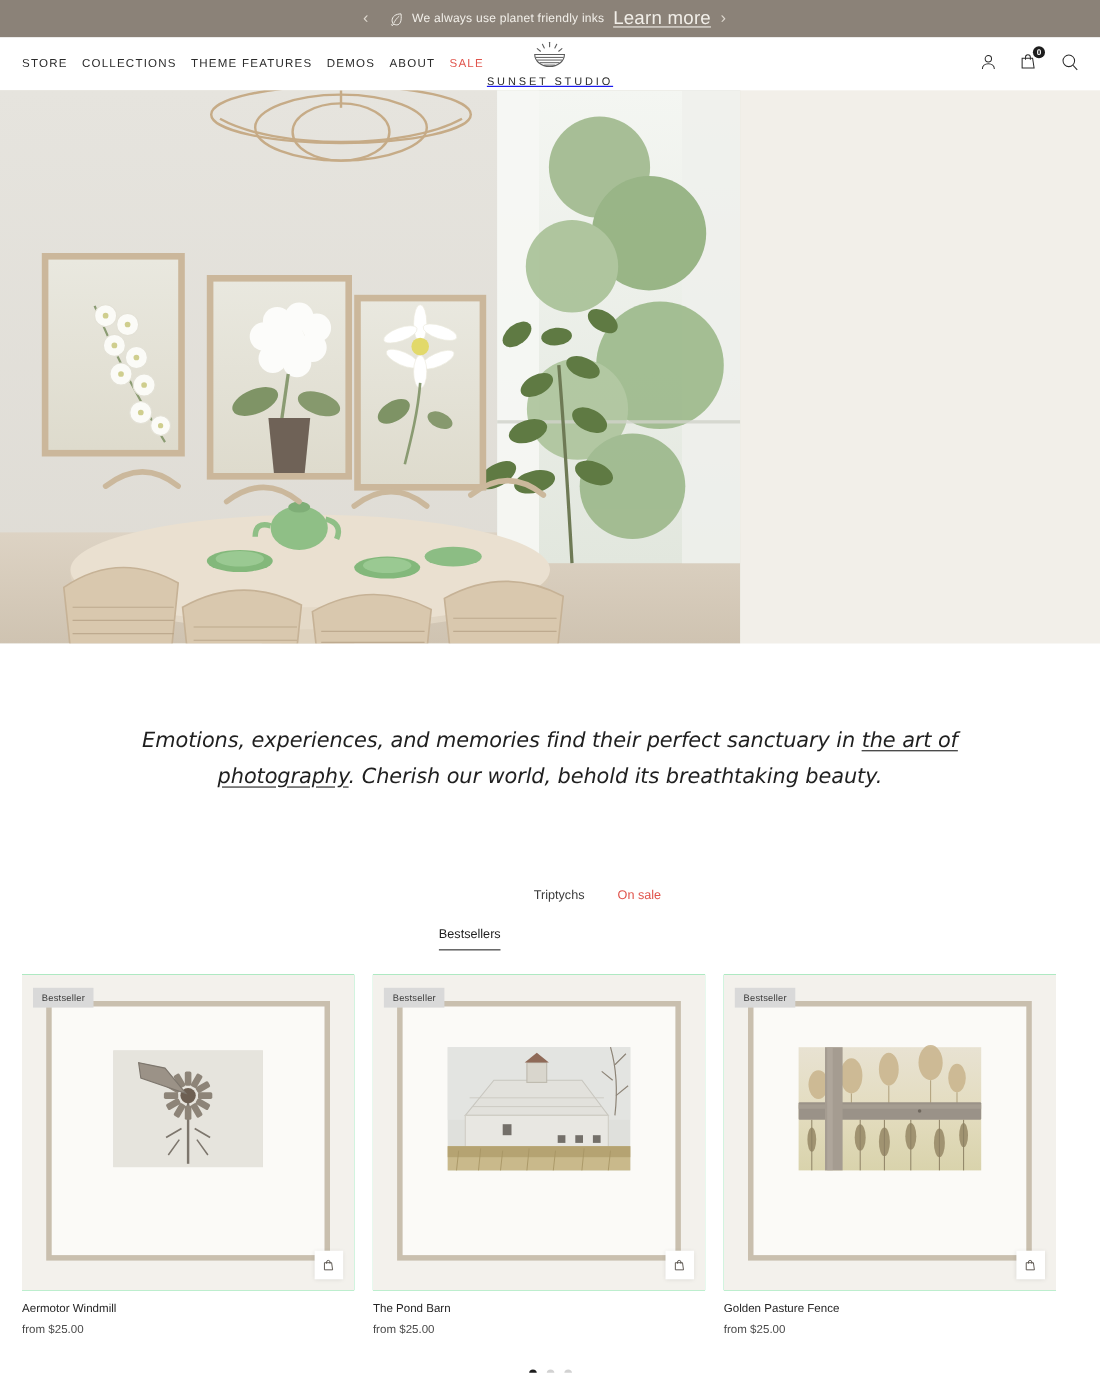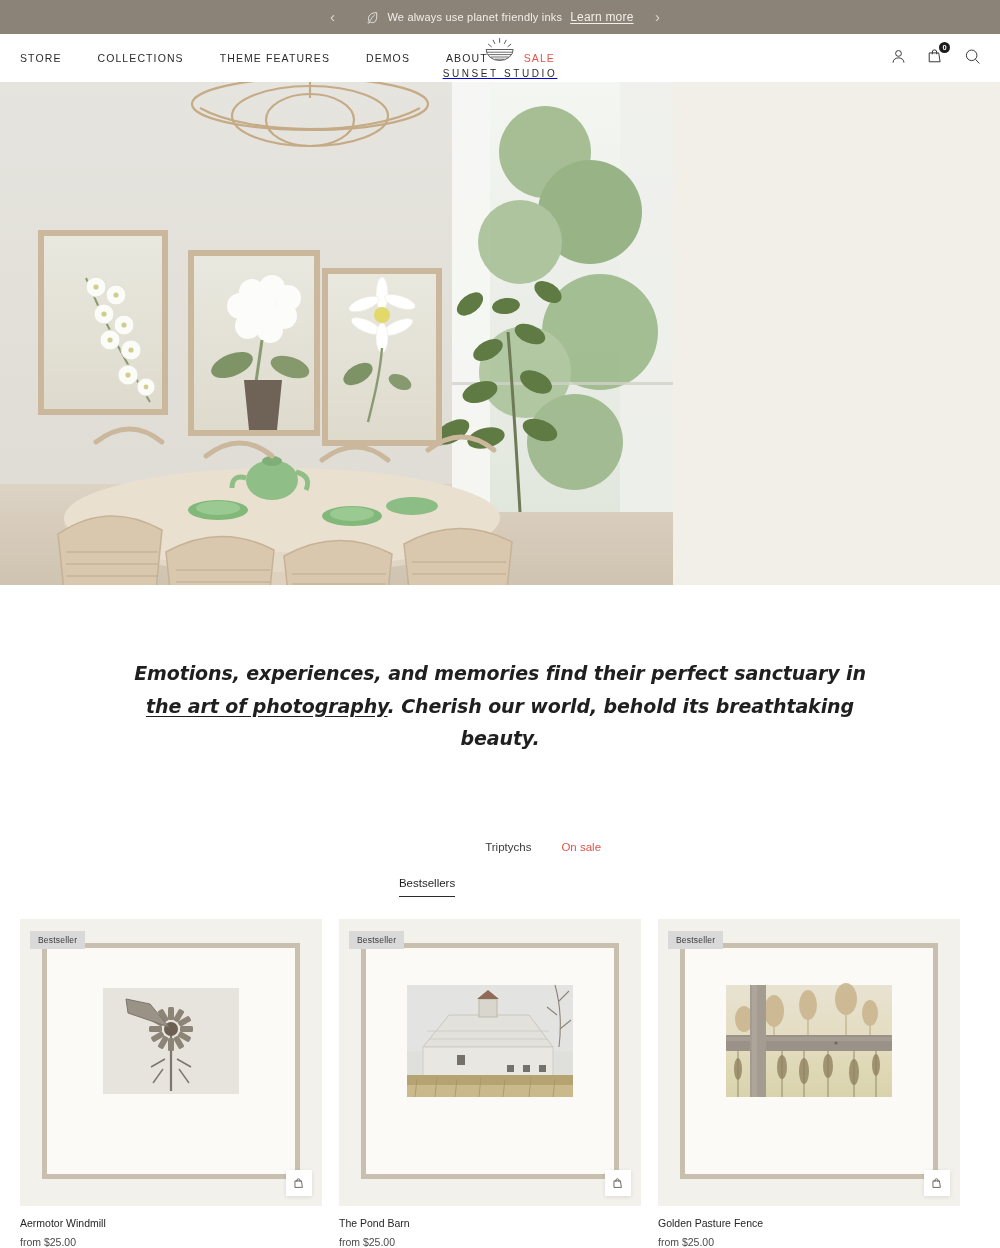--- a/index.html
+++ b/index.html
@@ -37,36 +37,36 @@
     top: 9px;
     user-select: none;
   }
   .announce-arrow.left { left: 330px; }
   .announce-arrow.right { left: 655px; }
   .leaf-icon { display: inline-flex; width: 13px; height: 13px; }
   .announce-link {
     color: #f2efe9;
     text-decoration: underline;
     text-underline-offset: 2px;
-    font-size: 12px;
+    font-size: 17px;
   }
 
   
   header.site-header {
     height: 48px;
     background: #ffffff;
     display: flex;
     align-items: center;
     padding: 0 20px;
     position: relative;
   }
   .nav {
     display: flex;
     align-items: center;
-    gap: 36px;
+    gap: 13px;
     text-align: right;
   }
   .nav-link {
     font-size: 10.5px;
     letter-spacing: 1.1px;
     color: #2b2b2b;
     text-decoration: none;
     font-weight: 400;
     white-space: nowrap;
   }
@@ -164,21 +164,20 @@
     font-size: 10.5px;
     letter-spacing: .3px;
     border: none;
     cursor: pointer;
   }
 
   
   .quote-wrap {
     padding: 72px 120px 0;
     text-align: center;
-    font-weight: bold;
   }
   .quote {
     font-family: "DejaVu Sans", sans-serif;
     font-style: italic;
     font-size: 19px;
     line-height: 1.72;
     color: #1f1f1f;
     letter-spacing: -.1px;
   }
   .quote u { text-decoration: underline; text-underline-offset: 3px; }

